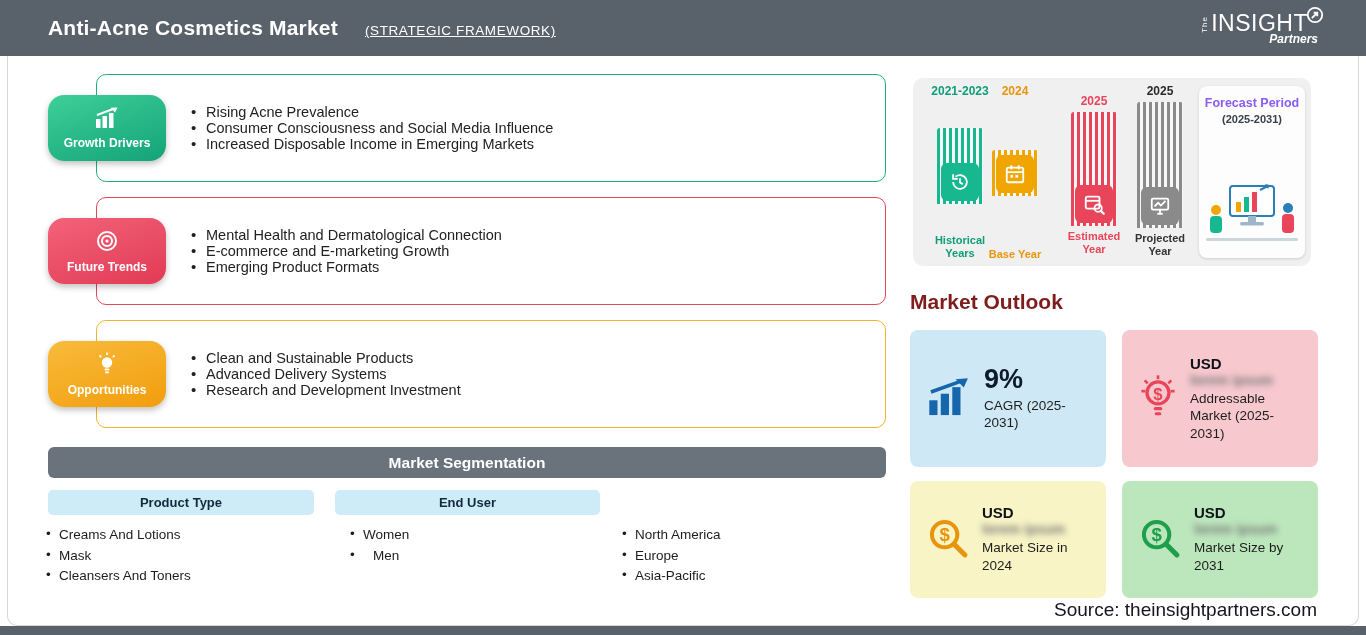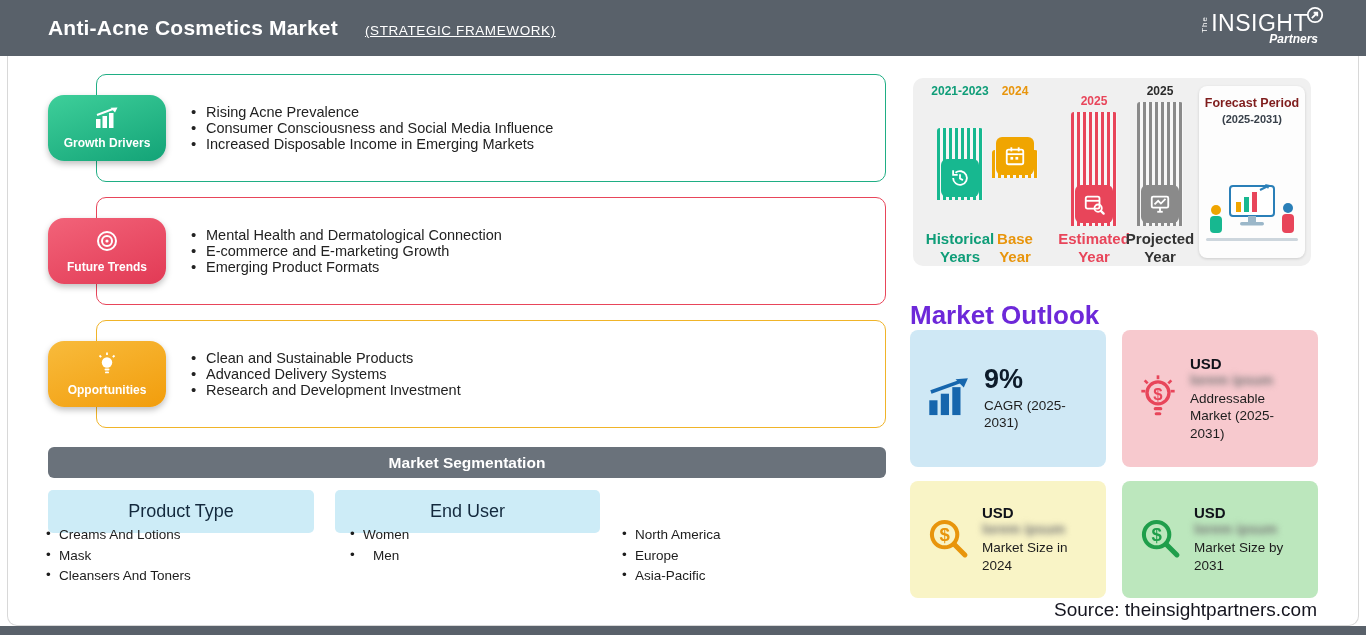--- a/index.html
+++ b/index.html
@@ -31,45 +31,45 @@
   .section-box li { list-style:none; position:relative; padding-left:15px; font-size:14.5px; color:#222; }
   .section-box li::before { content:"•"; position:absolute; left:0; top:-1px; font-size:15px; color:#222; }
   .badge { position:absolute; left:48px; width:118px; height:66px; border-radius:16px;
            display:flex; flex-direction:column; align-items:center; justify-content:center; gap:3px;
            box-shadow:0 3px 6px rgba(0,0,0,.25); z-index:2; }
   .badge-label { color:#fff; font-size:12px; font-weight:bold;text-align:center; }
 
   
   .seg-bar { position:absolute; left:48px; top:447px; width:838px; height:31px; background:#6a727b; border-radius:6px;
              display:flex; align-items:center; justify-content:center; color:#fff; font-weight:bold; font-size:15.5px; }
-  .col-head { position:absolute; top:490px; height:43px; background:#cdecf7; border-radius:5px;
-              display:flex; align-items:center; justify-content:center; font-weight:normal; font-size:18px; color:#13293d; }
+  .col-head { position:absolute; top:490px; height:25px; background:#cdecf7; border-radius:5px;
+              display:flex; align-items:center; justify-content:center; font-weight:bold; font-size:13px; color:#13293d; }
   .col-list { position:absolute; top:525px; }
   .col-list li { list-style:none; position:relative; padding-left:13px; font-size:13.5px; color:#1d1d1d; line-height:20.5px; }
   .col-list li::before { content:"•"; position:absolute; left:0; top:-1px; color:#1d1d1d; }
 
   
   .timeline { position:absolute; left:913px; top:78px; width:398px; height:188px; background:#f0f0f0; border-radius:10px; }
   .tbarwrap { position:absolute; top:6px; bottom:4px; width:64px; display:flex; flex-direction:column;
               align-items:center; justify-content:flex-end; }
   .tyear { font-size:12px; font-weight:bold; margin-bottom:4px; white-space:nowrap; }
   .tfill { width:46px; position:relative; border-radius:3px 3px 0 0;
            background:repeating-linear-gradient(90deg, var(--c) 0 3px, #f7f7f7 3px 6px); }
   .ticonblock { position:absolute; bottom:3px; left:50%; transform:translateX(-50%); width:38px; height:38px;
                 background:var(--c); border-radius:6px; display:flex; align-items:center; justify-content:center; }
-  .tlabel { height:32px; margin-top:4px; font-size:15px; font-weight:bold; text-align:center; line-height:1.18; }
+  .tlabel { height:32px; margin-top:4px; font-size:11px; font-weight:bold; text-align:center; line-height:1.18; }
   .forecast { position:absolute; right:6px; top:8px; bottom:8px; width:106px; background:#fdfdfd; border-radius:8px;
               box-shadow:0 1px 3px rgba(0,0,0,.15); display:flex; flex-direction:column; align-items:center;
               padding-top:10px; text-align:center; }
-  .forecast-title { font-size:12.5px; font-weight:bold; color:#7f1d1d; line-height:1.2; }
+  .forecast-title { font-size:12.5px; font-weight:bold; color:#8b5cf6; line-height:1.2; }
   .forecast-range { font-size:11px; font-weight:bold; color:#38404a; margin-top:2px; }
   .forecast-illu { margin-top:auto; margin-bottom:8px; }
 
   
-  .outlook-title { position:absolute; left:910px; top:300px; font-size:26px; font-weight:bold; color:#6d28d9; }
+  .outlook-title { position:absolute; left:910px; top:290px; font-size:21px; font-weight:bold; color:#7f1d1d; }
   .card { position:absolute; width:196px; border-radius:8px; display:flex; align-items:center; gap:12px; padding:0 12px 0 16px; }
   .card-col { display:flex; flex-direction:column; }
   .card-value { font-size:27px; font-weight:bold; color:#0d1b2a; line-height:1.1; }
   .card-currency { font-size:15px; font-weight:bold; color:#10121a; }
   .card-masked { font-size:14px; font-weight:bold; color:#777; filter:blur(3px); width:96px; white-space:nowrap; overflow:hidden; }
   .card-label { font-size:13.5px; color:#1d1d1d; line-height:1.3; max-width:118px; margin-top:2px; }
 
   .source { position:absolute; right:49px; top:599px; font-size:19px; color:#15151f; }
 </style>
 </head>

